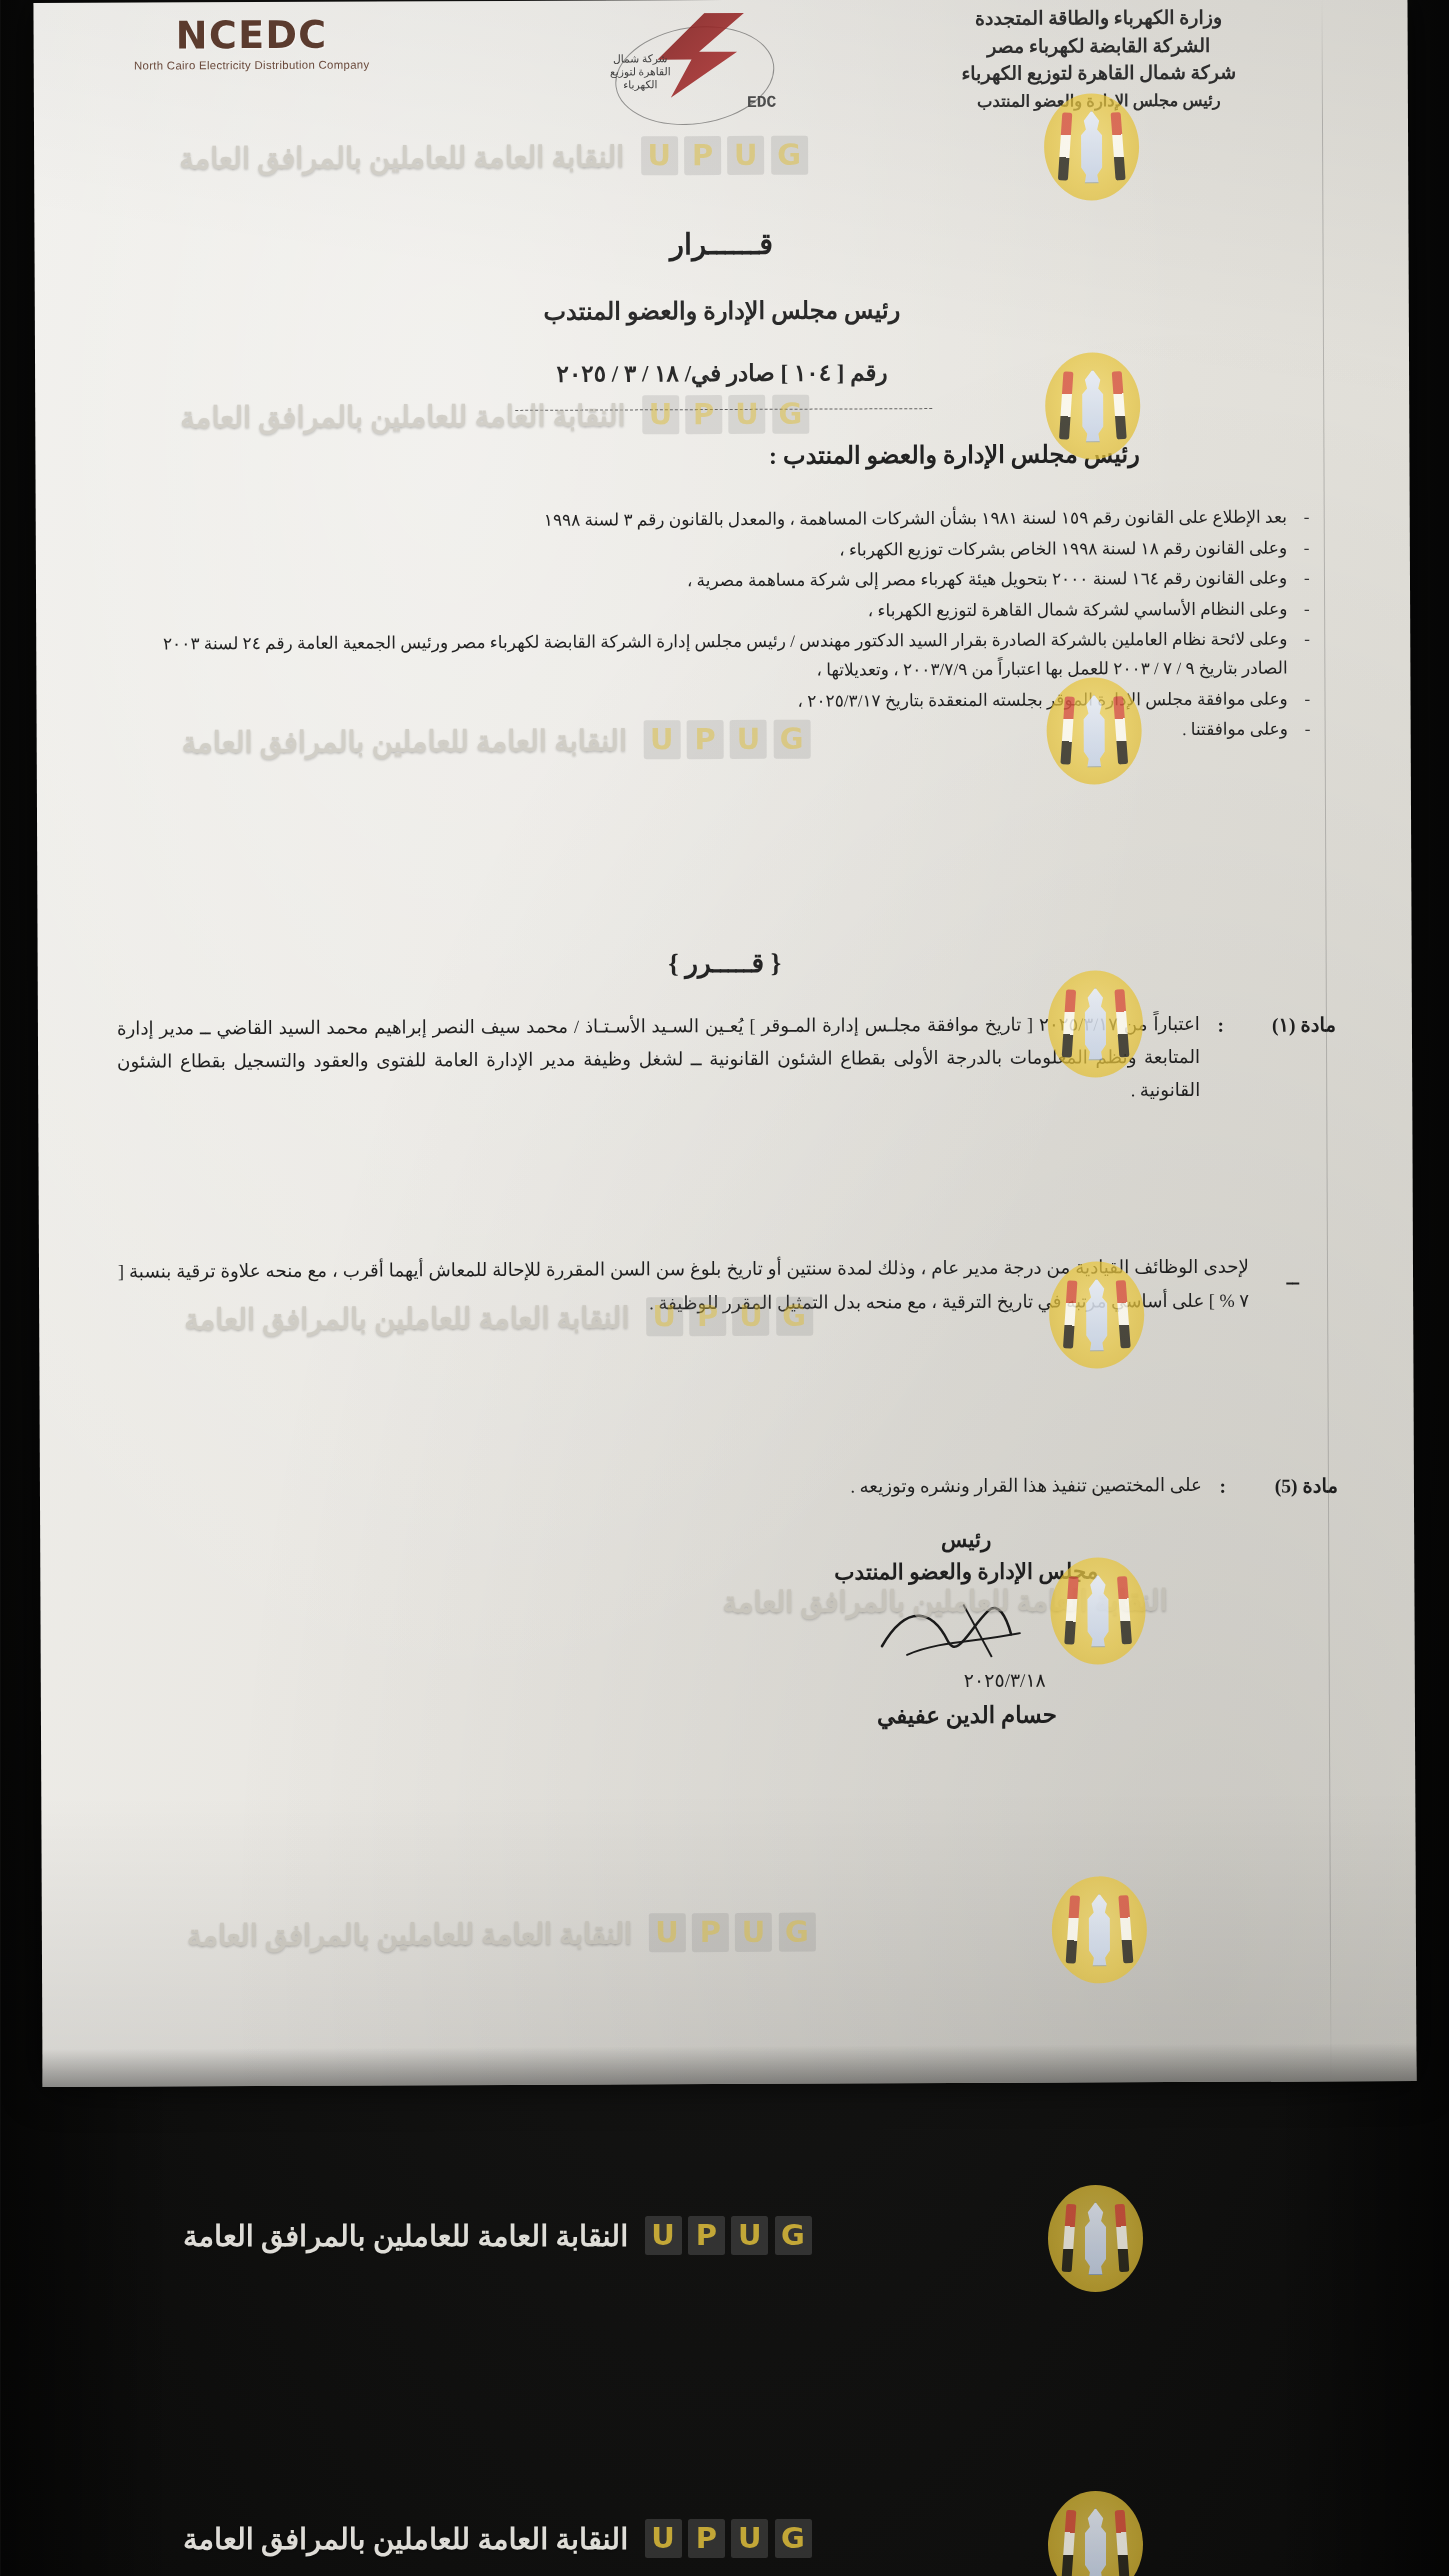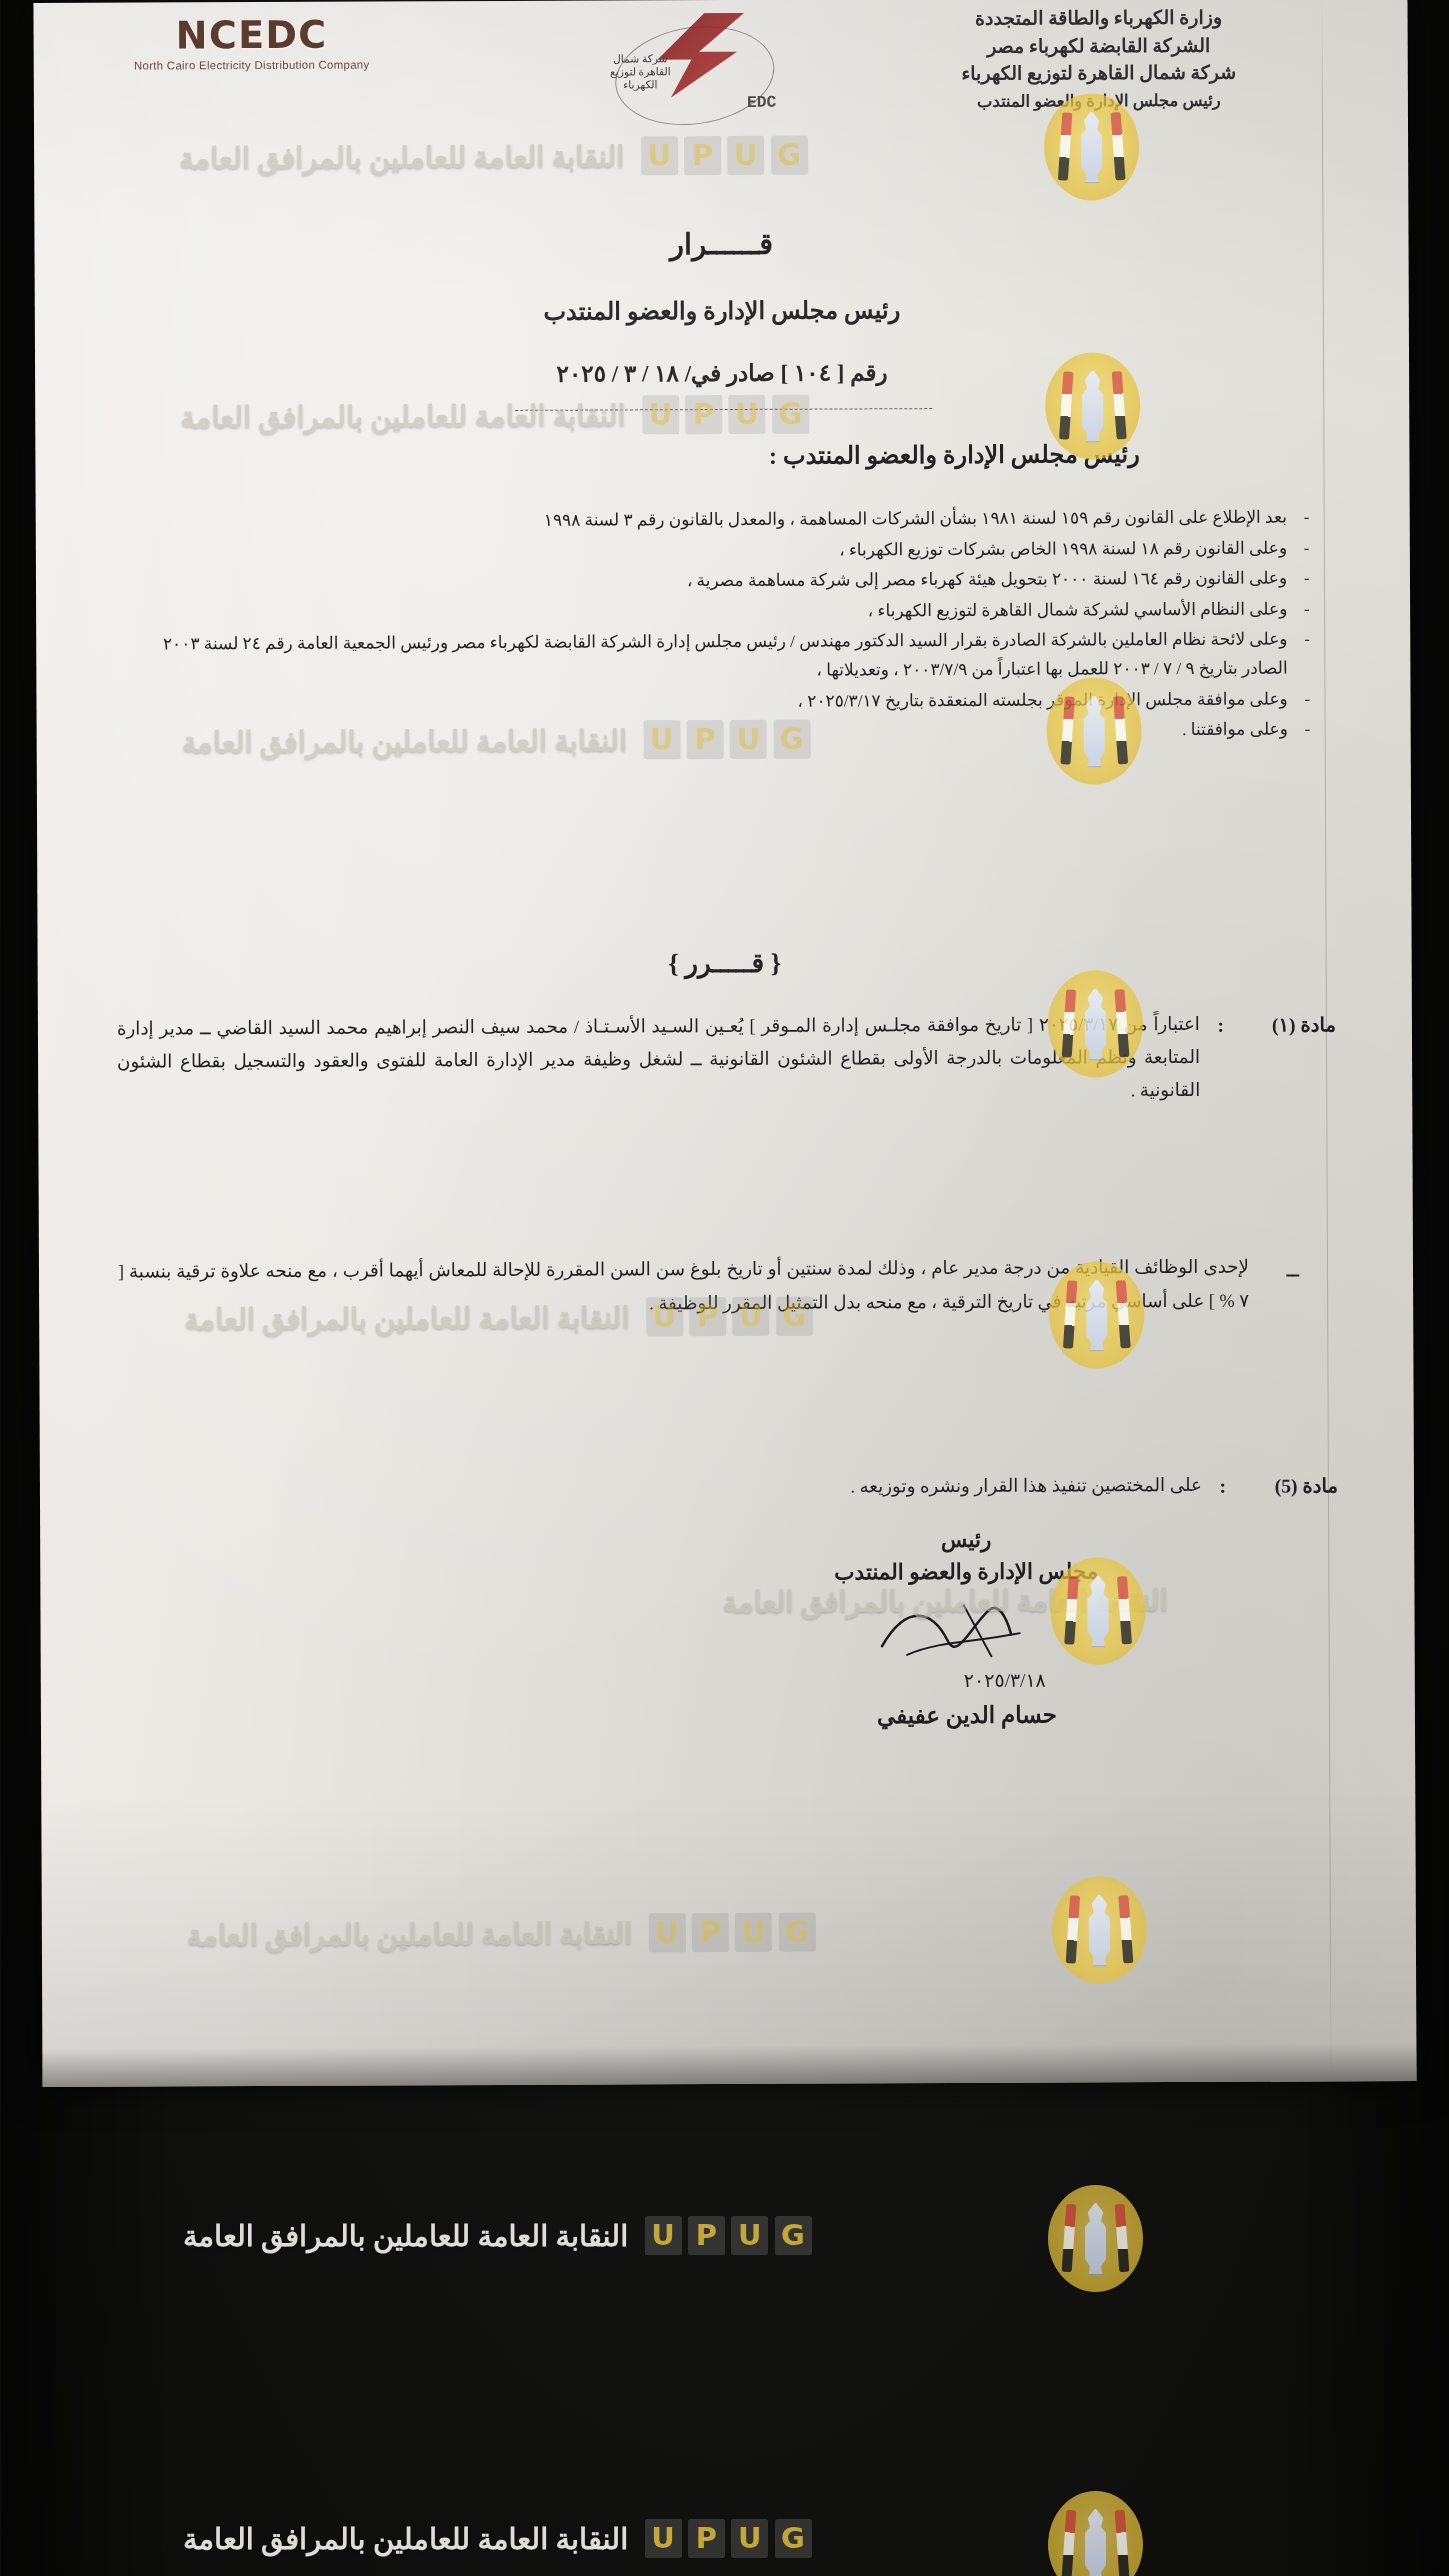--- a/index.html
+++ b/index.html
@@ -248,21 +248,21 @@
   .para-dash{
     position:absolute;
     top: 1253px;
     right: 76px;
     width: 1219px;
     font-size: 18.3px;
     line-height: 1.85;
     color:#1f1f1f;
   }
   .para-dash .dash{
-    position:absolute; right: 38px; top:0; font-size:21.5px;
+    position:absolute; right: 38px; top:8px; font-size:21.5px;
   }
   .para-dash .body{ margin-right: 88px; text-align: justify;}
 
   
   .sig{
     position:absolute;
     top: 1528px;
     right: 208px;
     width: 480px;
     text-align:center;

